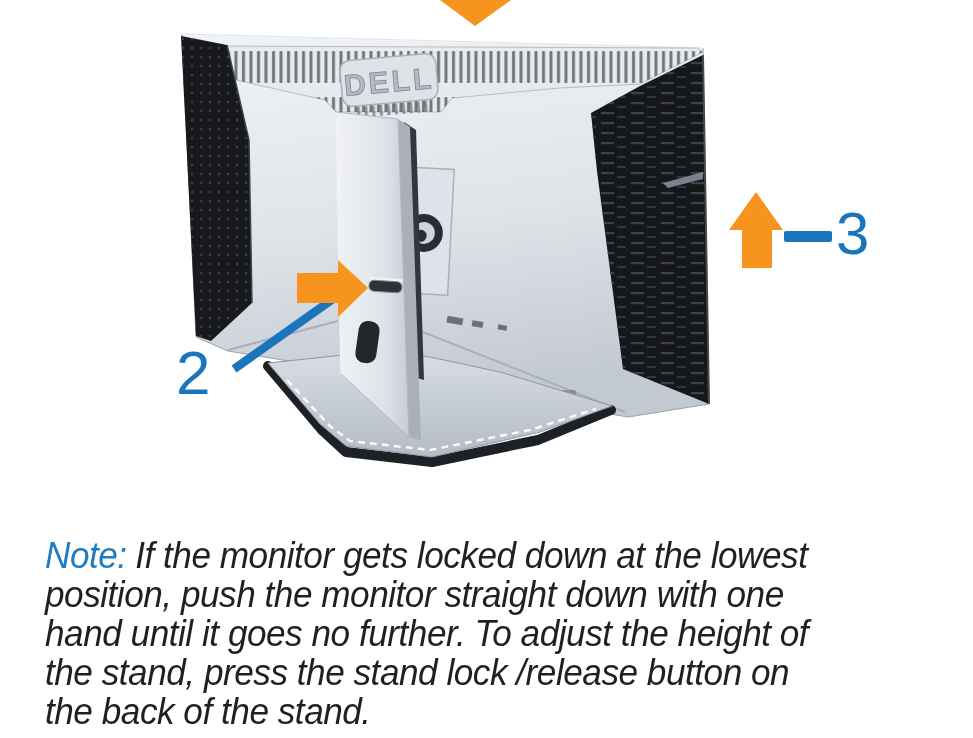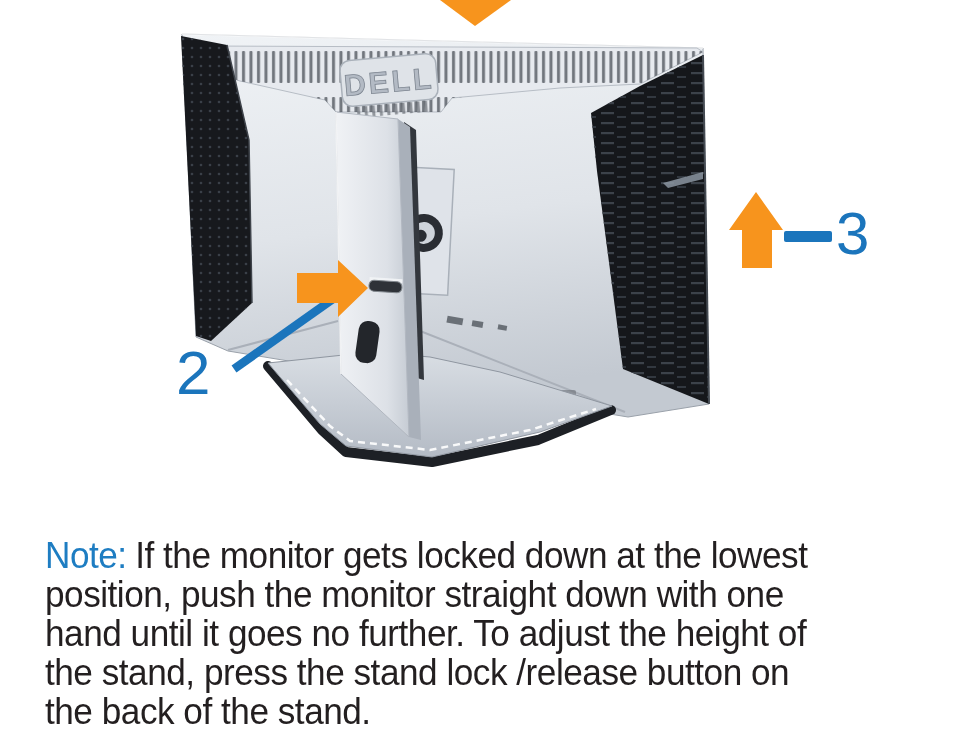--- a/index.html
+++ b/index.html
@@ -17,21 +17,21 @@
   .orange-fill{fill:var(--orange);}
   .blue-fill{fill:var(--blue);}
   .blue-stroke{stroke:var(--blue);}
   .callout-num{
     position:absolute;color:var(--blue);line-height:1;
     font-family:"Liberation Sans", sans-serif;font-weight:400;
   }
   .callout-2{left:176px;top:342px;font-size:62px;}
   .callout-3{left:836px;top:204px;font-size:60px;}
   .note{
-    position:absolute;left:45px;top:536px;color:var(--text-dark);
+    position:absolute;left:45px;top:536px;color:var(--text-dark);font-style:italic;
   }
   .note .nline{
     height:39px;line-height:39px;font-size:37px;letter-spacing:-0.5px;
     white-space:nowrap;transform:scaleX(0.95);transform-origin:left center;
   }
   .note-prefix{color:var(--note-blue);margin-right:9px;}
 </style>
 </head>
 <body>
 

